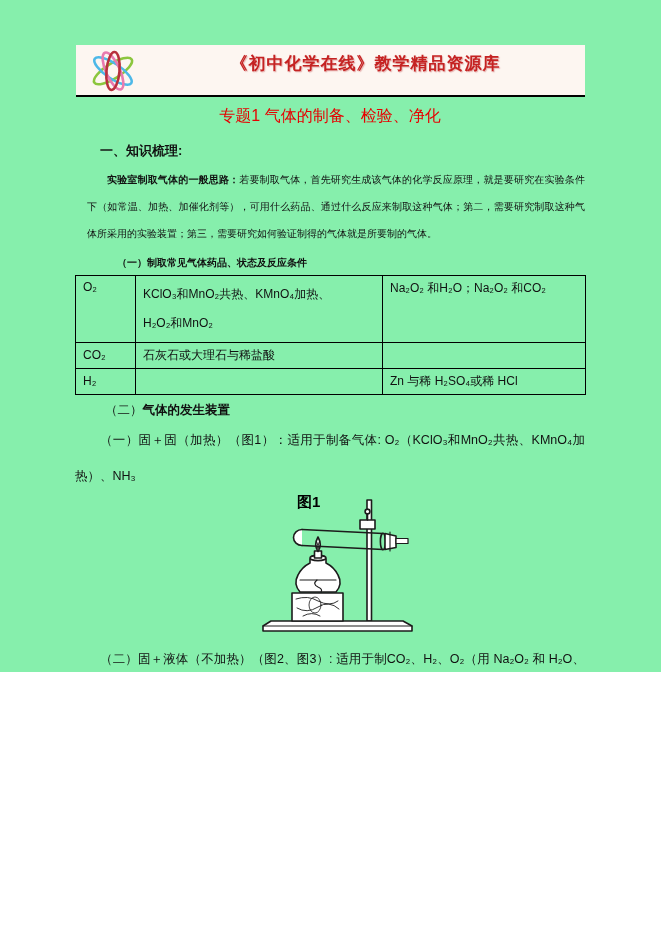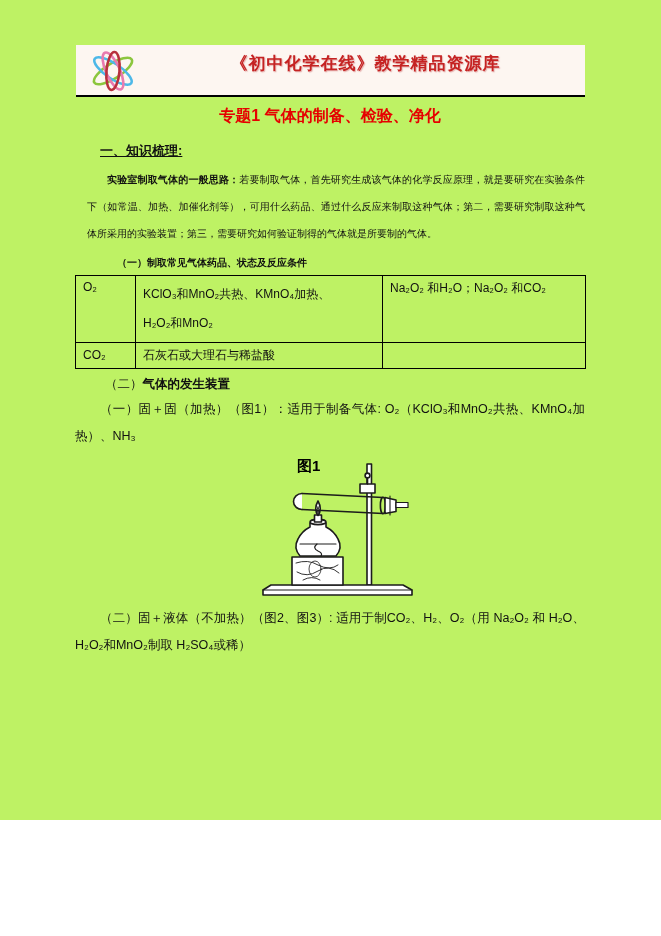--- a/index.html
+++ b/index.html
@@ -1,21 +1,21 @@
 <!DOCTYPE html>
 <html><head>
 <meta charset="utf-8">
 <style>
   html,body { margin:0; padding:0; }
   body {
     width:661px; height:936px; background:#ffffff; color:#111;
     font-family:"Liberation Sans","DejaVu Sans",sans-serif;
     -webkit-font-smoothing:antialiased;
   }
-  .page { position:relative; width:661px; height:820px; overflow:hidden; background:#bef264; }
+  .page { position:relative; width:661px; height:672px; overflow:hidden; background:#86efac; }
 
   
   .header-box {
     position:absolute; left:76px; top:45px; width:509px; height:50px;
     background:#fdf6f1;
   }
   .logo { position:absolute; left:6px; top:1px; width:62px; height:48px; }
   .brand-wrap { padding-left:70px; text-align:center; }
   .brand {
     padding-top:7px; font-size:17px; font-weight:bold; letter-spacing:1px;
@@ -24,46 +24,46 @@
   .url { margin-top:2px; font-size:11.5px; color:#cc4848; letter-spacing:0.5px; }
   .header-rule {
     position:absolute; left:76px; top:95px; width:509px; height:0;
     border-top:2px solid #000;
   }
 
   
   .content { position:absolute; left:75px; top:100px; width:510px; }
   .title {
     margin:6px 0 0 0; text-align:center;
-    font-size:16px; font-weight:bold; color:#e60000;
+    font-size:16px; font-weight:normal; color:#e60000;
   }
-  .h2 { margin:15px 0 4px 25px; font-size:13px; font-weight:bold;text-decoration:underline; }
+  .h2 { margin:15px 0 4px 25px; font-size:13px; font-weight:bold; }
   .para {
     margin:6px 0 0 12px; font-size:10px; line-height:27px;
     text-align:justify; text-indent:2em;
   }
   .subhead1 { margin:9px 0 5px 42px; font-size:10px; font-weight:bold; }
   .subhead2 { margin:7px 0 0 30px; font-size:12.5px; }
   .subhead2 b { font-weight:bold; }
-  .item-line { margin:3px 0 0 0; font-size:12.5px; line-height:27px; text-indent:2em; text-align:justify; }
+  .item-line { margin:3px 0 0 0; font-size:12.5px; line-height:36px; text-indent:2em; text-align:justify; }
 
   
   table.gas { border-collapse:collapse; width:510px; margin-top:4px; table-layout:fixed; }
   table.gas th, table.gas td {
     border:1px solid #000; font-weight:normal; text-align:left;
     font-size:12px; padding:4px 7px; vertical-align:top; overflow:hidden;
   }
   table.gas th { height:20px; vertical-align:middle; font-size:12.5px; }
   td.multi { white-space:pre-line; line-height:29px; padding-top:2px; padding-bottom:2px; }
   tr.thin td { height:17px; line-height:17px; }
 
   
   figure.fig1 {
     position:relative; width:170px; height:142px;
-    margin:10px auto 0 auto; transform:translateX(10px);
+    margin:2px auto 0 auto; transform:translateX(10px);
   }
   .fig-label { position:absolute; left:42px; top:-3px; font-size:15px; font-weight:bold; color:#000; }
   .fig-svg { position:absolute; left:0; top:0; }
 
   .page-num { position:absolute; right:76px; top:862px; font-size:11px; color:#222; }
 </style>
 </head>
 <body>
 
 <div class="page">
@@ -106,20 +106,25 @@
       <tr>
         <td>O₂</td>
         <td class="multi">KClO₃和MnO₂共热、KMnO₄加热、
 H₂O₂和MnO₂</td>
         <td>Na₂O₂ 和H₂O；Na₂O₂ 和CO₂</td>
       </tr>
       <tr class="thin">
         <td>CO₂</td>
         <td>石灰石或大理石与稀盐酸</td>
         <td></td>
+      </tr>
+      <tr class="thin">
+        <td>H₂</td>
+        <td></td>
+        <td>Zn 与稀 H₂SO₄或稀 HCl</td>
       </tr>
     </tbody>
       </table>
 
     <div class="subhead2"><span>（二）</span><b>气体的发生装置</b></div>
 
     <p class="item-line">（一）固＋固（加热）（图1）：适用于制备气体: O₂（KClO₃和MnO₂共热、KMnO₄加热）、NH₃</p>
 
     <figure class="fig1">
       <figcaption class="fig-label">图1</figcaption>

